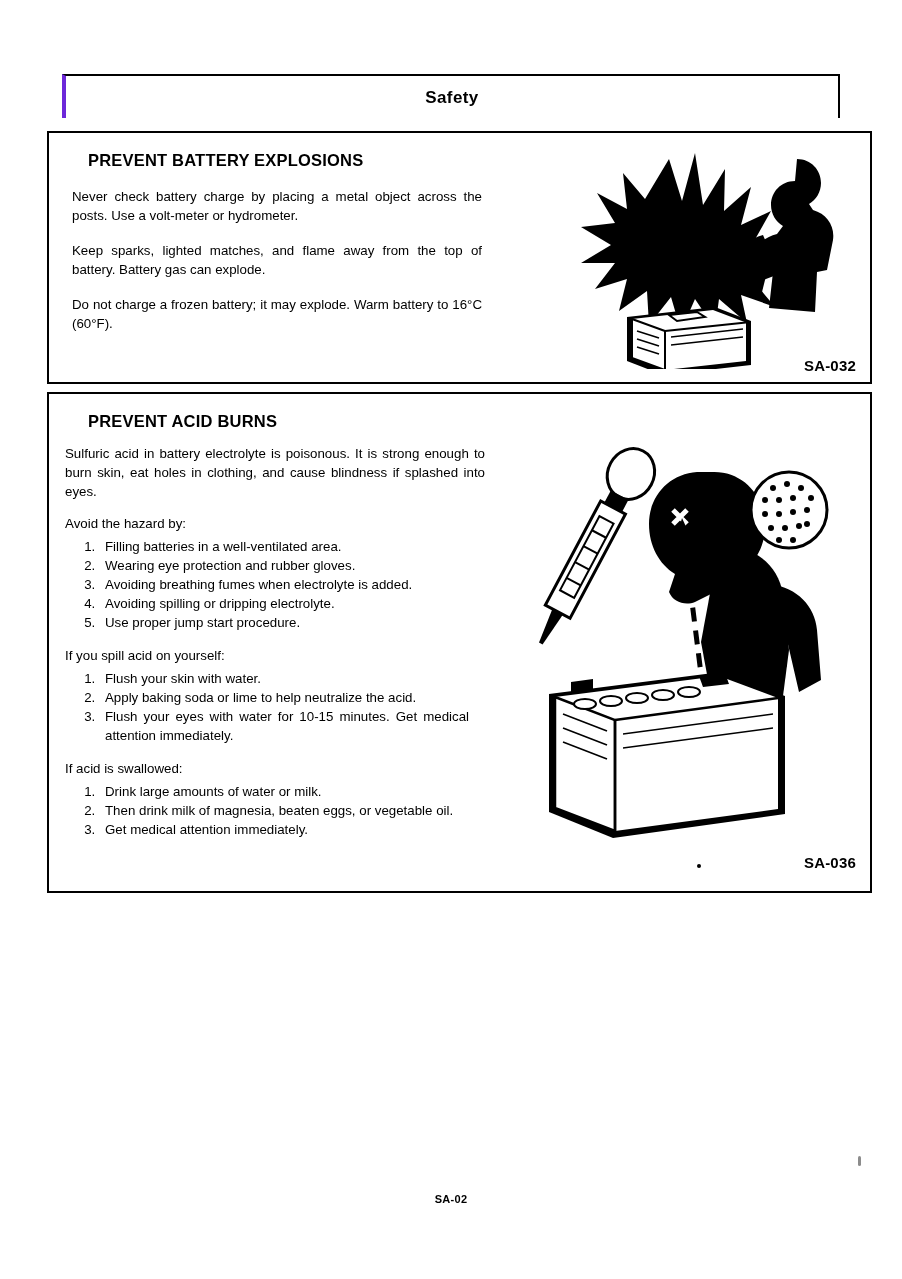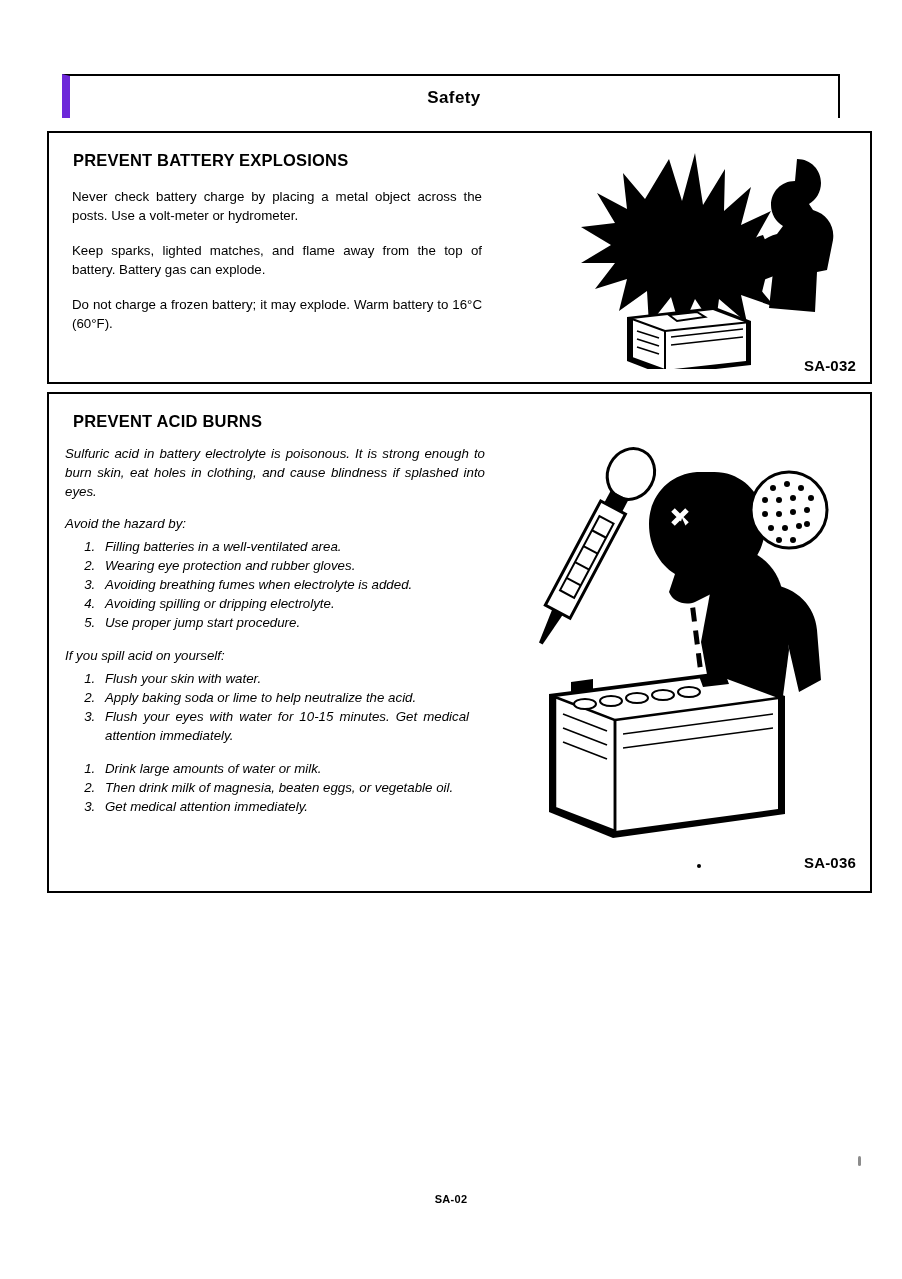--- a/index.html
+++ b/index.html
@@ -24,21 +24,21 @@
   }
 
   
   .header {
     position: absolute;
     left: 62px;
     top: 74px;
     width: 778px;
     height: 44px;
     border-top: 2px solid #000;
-    border-left: 8px solid #6d28d9;
+    border-left: 4px solid #6d28d9;
     border-right: 2px solid #000;
     box-sizing: border-box;
   }
   .header-title {
     position: absolute;
     left: 0;
     right: 0;
     top: 12px;
     text-align: center;
     font-size: 17px;
@@ -61,21 +61,21 @@
   }
   #section-acid {
     left: 47px;
     top: 392px;
     width: 825px;
     height: 501px;
   }
 
   .sec-title {
     position: absolute;
-    left: 24px;
+    left: 39px;
     top: 18px;
     font-size: 16.5px;
     font-weight: bold;
     letter-spacing: 0.2px;
   }
 
   .body-text {
     position: absolute;
     font-size: 13.3px;
     line-height: 19px;
@@ -89,21 +89,20 @@
   }
   #battery-text p {
     margin: 0 0 16px 0;
   }
   #battery-text p:last-child { margin-bottom: 16px; }
 
   #acid-text {
     left: 16px;
     top: 50px;
     width: 420px;
-    font-style: italic;
   }
   #acid-text .para {
     margin: 0 0 13px 0;
   }
   #acid-text .lead {
     margin: 0 0 4px 0;
   }
   ol.num-list {
     margin: 0 0 14px 0;
     padding-left: 34px;
@@ -229,20 +228,21 @@
         <li>Use proper jump start procedure.</li>
       </ol>
 
       <p class="lead">If you spill acid on yourself:</p>
       <ol class="num-list">
         <li>Flush your skin with water.</li>
         <li>Apply baking soda or lime to help neutralize the acid.</li>
         <li>Flush your eyes with water for 10-15 minutes. Get medical attention immediately.</li>
       </ol>
 
+      <p class="lead">If acid is swallowed:</p>
       <ol class="num-list">
         <li>Drink large amounts of water or milk.</li>
         <li>Then drink milk of magnesia, beaten eggs, or vegetable oil.</li>
         <li>Get medical attention immediately.</li>
       </ol>
     </div>
 
     <div class="illus" id="illus-acid">
       <svg viewBox="0 0 380 480" width="380" height="480" xmlns="http://www.w3.org/2000/svg">
         <g fill="#000000">

